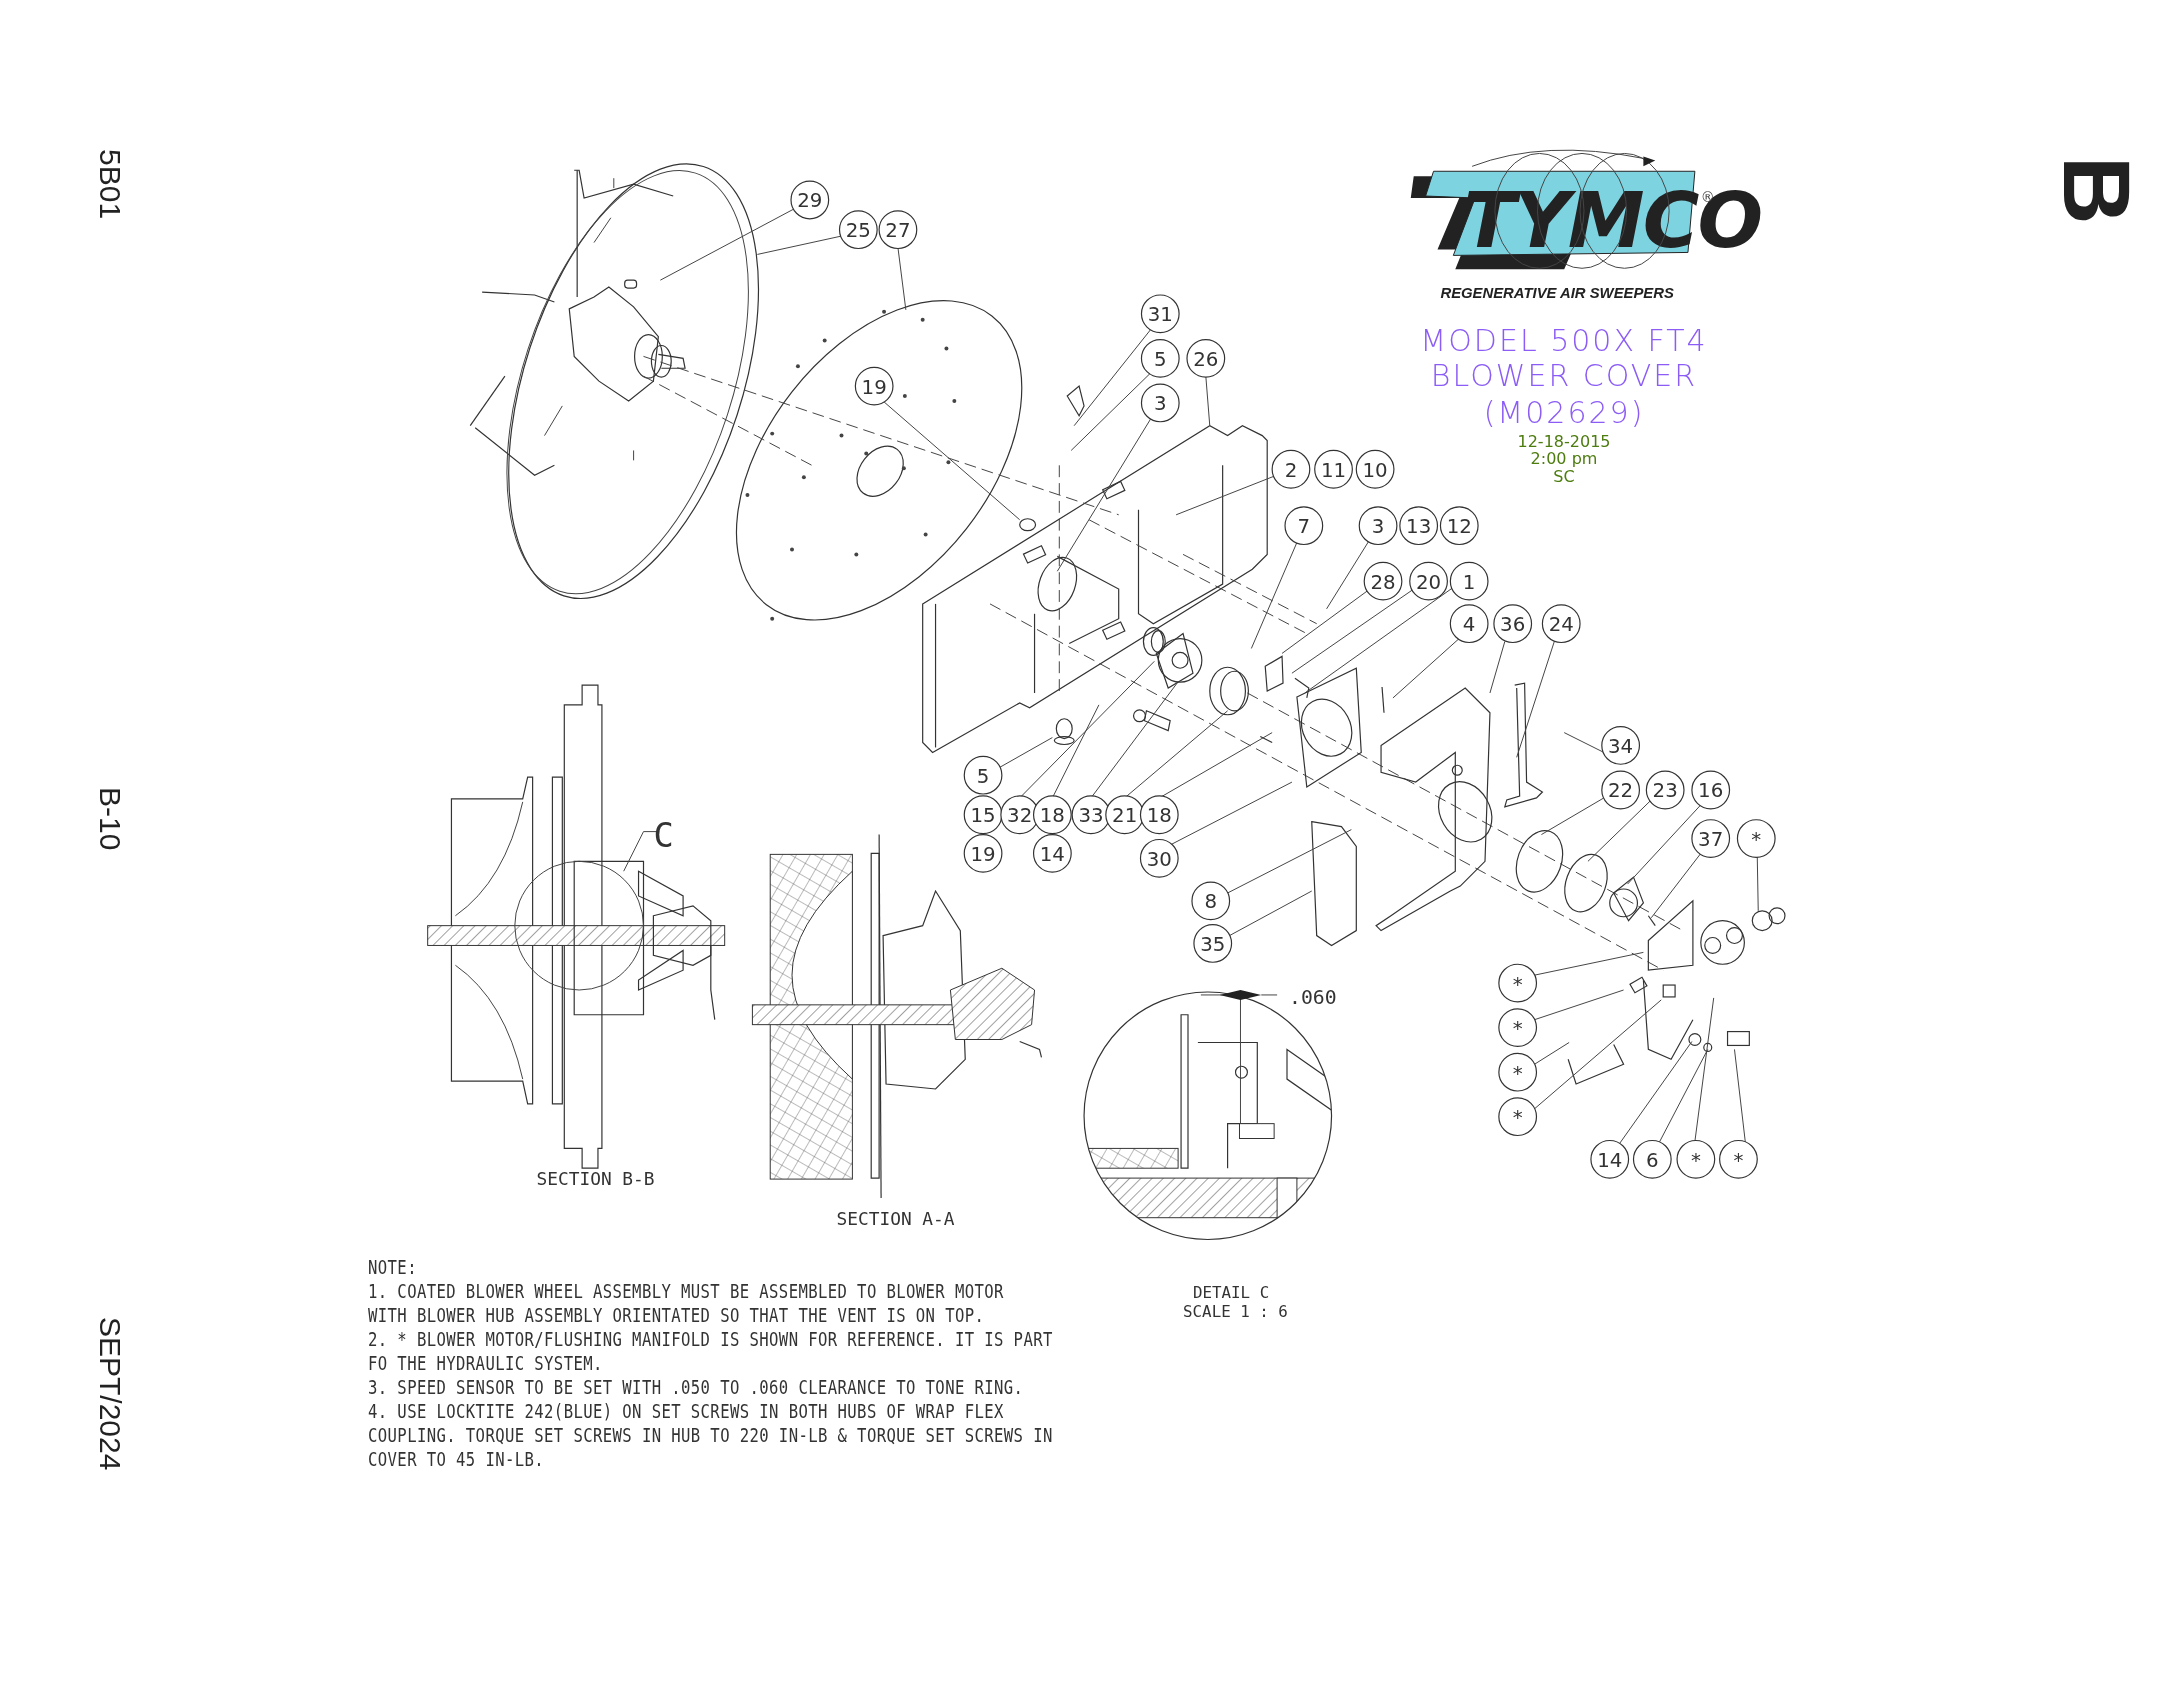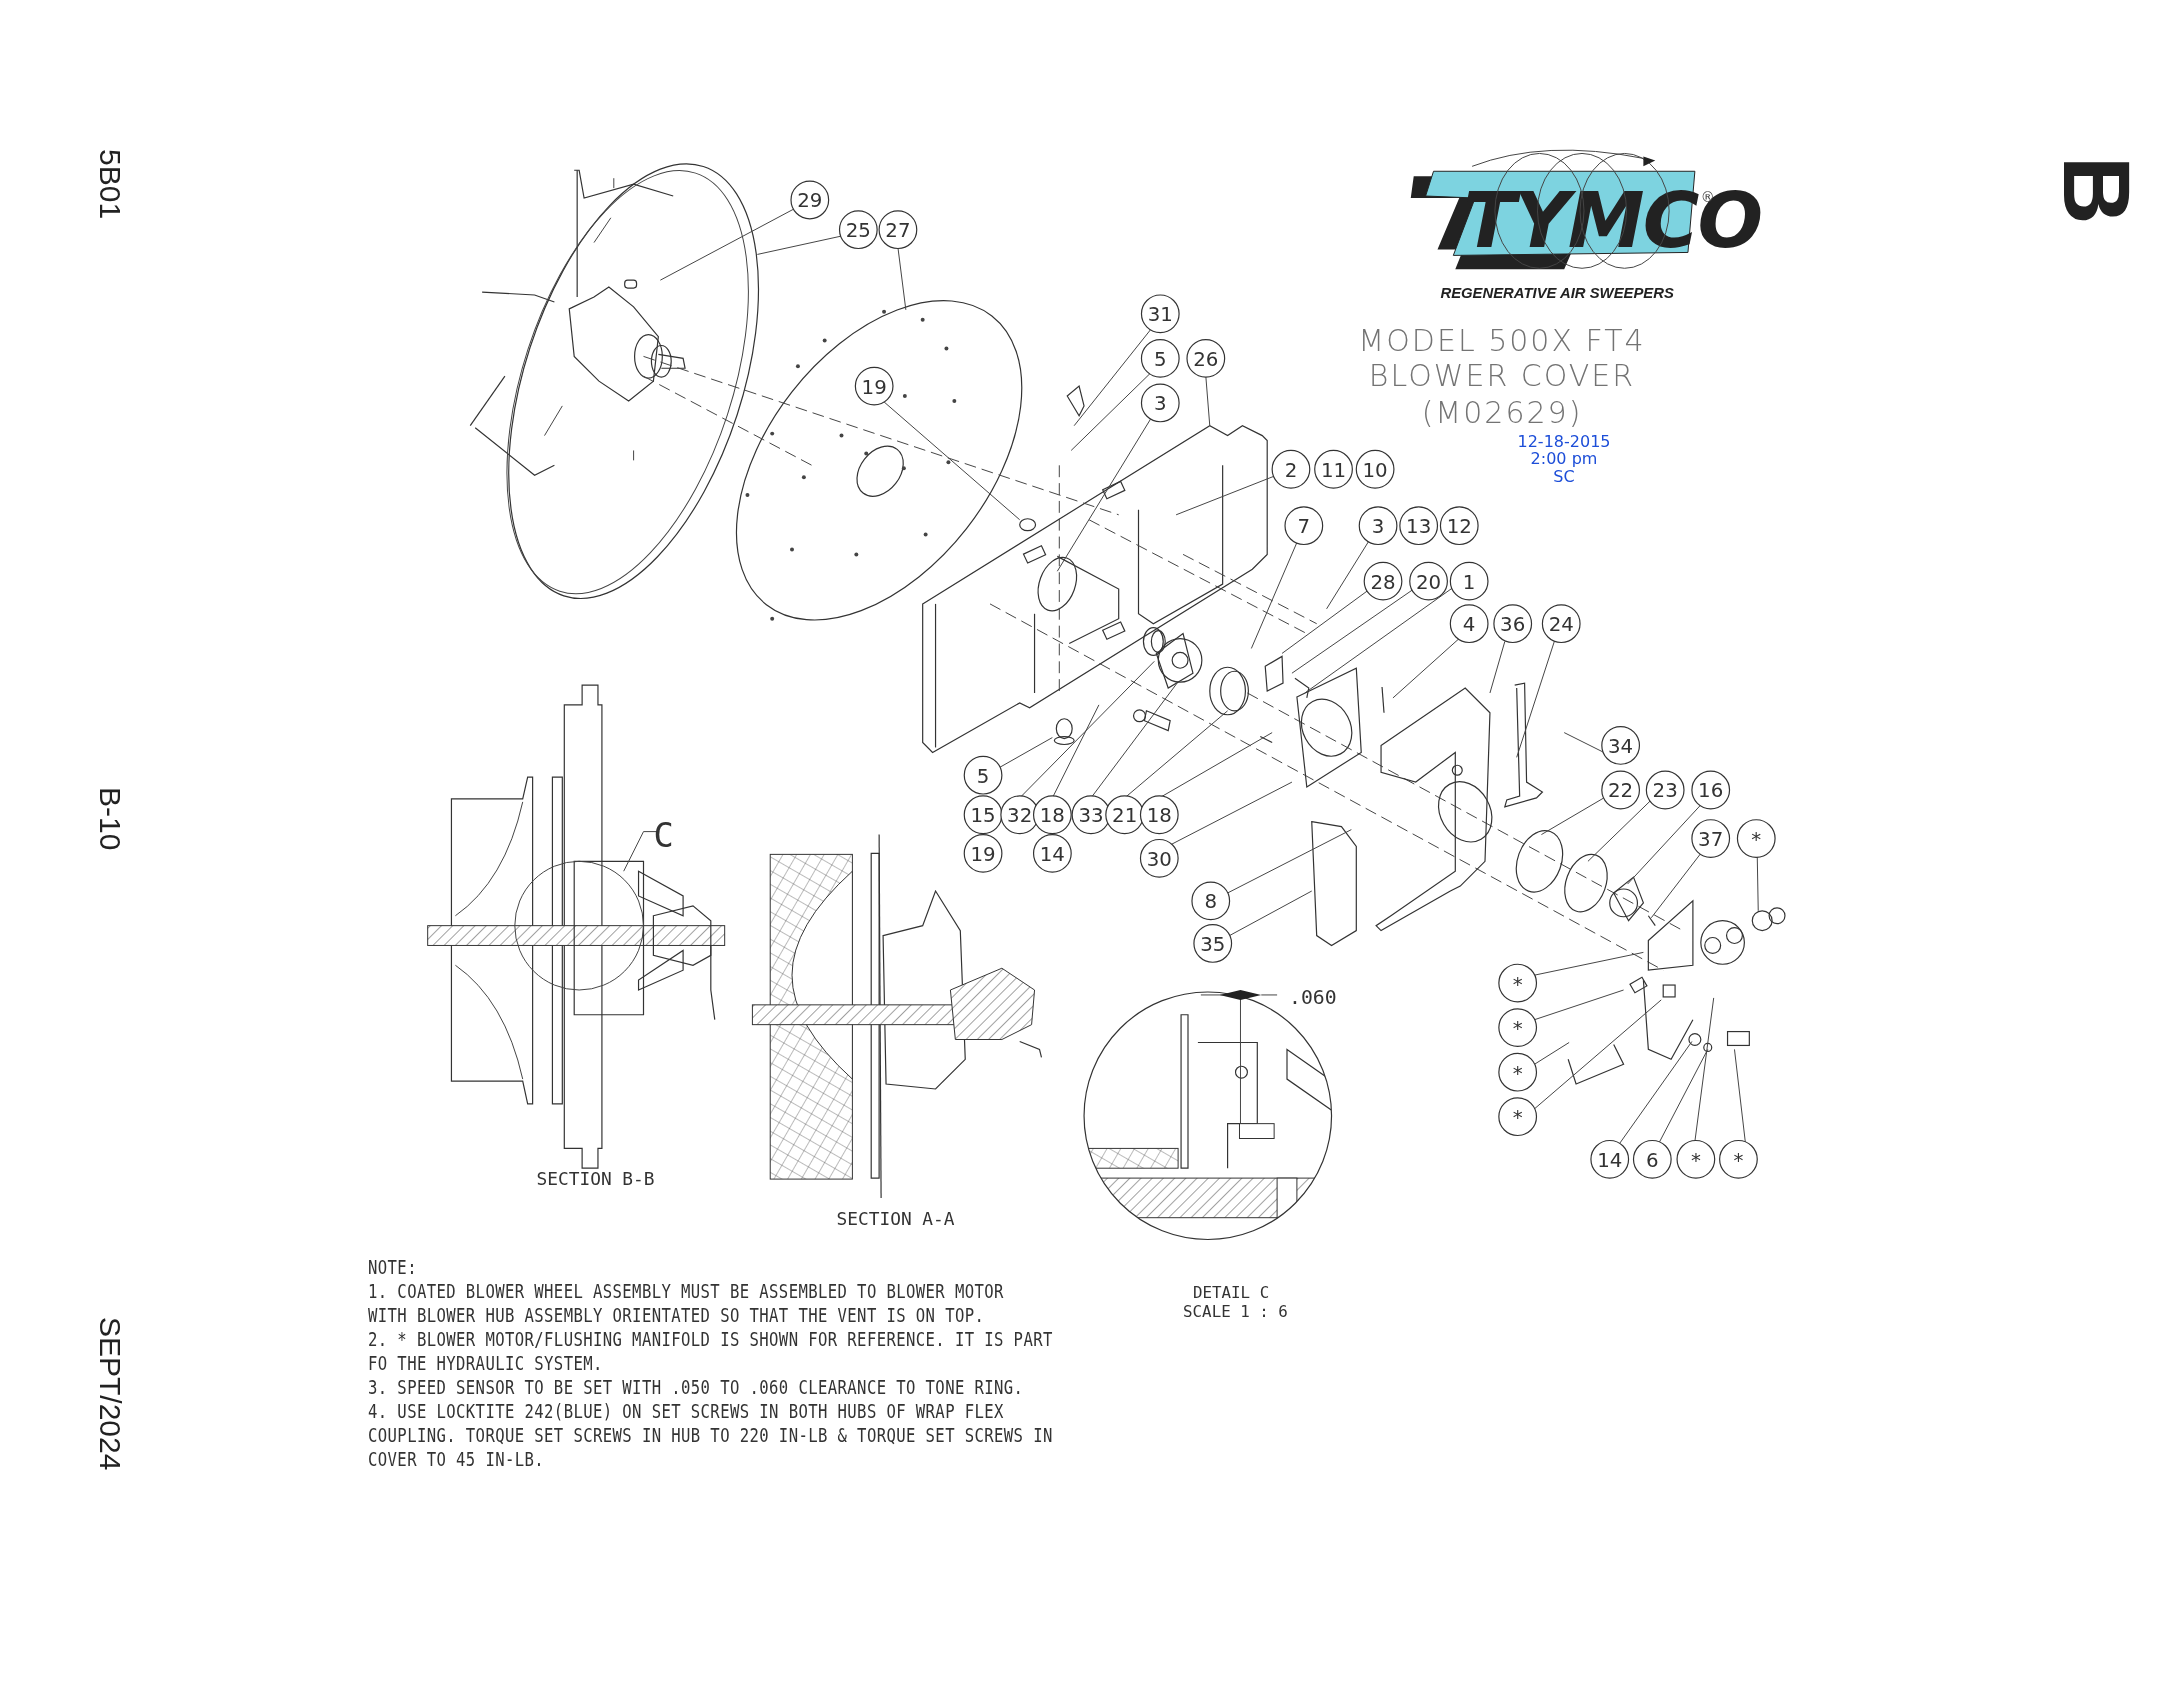--- a/index.html
+++ b/index.html
@@ -1,21 +1,21 @@
 <!DOCTYPE html>
 <html><head>
 <meta charset="utf-8">
 <style>
   html,body{margin:0;padding:0;background:#fff;}
   body{width:2178px;height:1683px;position:relative;overflow:hidden;font-family:"DejaVu Sans",sans-serif;color:#222;}
   .side{position:absolute;font-family:"Liberation Sans",sans-serif;font-size:30px;color:#222;transform:rotate(90deg);transform-origin:left top;white-space:nowrap;}
   .tab{position:absolute;font-family:"Liberation Sans",sans-serif;font-weight:bold;font-size:95px;color:#222;transform:rotate(90deg);transform-origin:left top;line-height:1;}
   svg{position:absolute;left:0;top:0;}
-  .title{position:absolute;left:1304px;width:396px;text-align:center;font-family:"DejaVu Sans",sans-serif;font-weight:200;font-size:30px;color:#737373;letter-spacing:2px;line-height:36px;}
-  .meta{position:absolute;left:1366px;width:396px;text-align:center;font-family:"DejaVu Sans",sans-serif;font-size:16px;color:#1d4ed8;line-height:18px;}
+  .title{position:absolute;left:1366px;width:396px;text-align:center;font-family:"DejaVu Sans",sans-serif;font-weight:200;font-size:30px;color:#8b5cf6;letter-spacing:2px;line-height:36px;}
+  .meta{position:absolute;left:1366px;width:396px;text-align:center;font-family:"DejaVu Sans",sans-serif;font-size:16px;color:#4d7c0f;line-height:18px;}
   .notes{position:absolute;left:368px;top:1255px;font-family:"DejaVu Sans Mono",monospace;font-size:20px;line-height:24px;color:#333;transform:scaleX(0.78);transform-origin:left top;white-space:pre;letter-spacing:0.5px;}
   .lbl{font-family:"DejaVu Sans Mono",monospace;fill:#333;}
   .bal text{font-family:"DejaVu Sans",sans-serif;font-size:20px;fill:#333;text-anchor:middle;dominant-baseline:central;}
   .bal circle{fill:#fff;stroke:#333;stroke-width:1.2;}
   .ln{stroke:#333;stroke-width:1.2;fill:none;}
   .thin{stroke:#444;stroke-width:1;fill:none;}
   .dash{stroke:#444;stroke-width:1;fill:none;stroke-dasharray:12 6;}
 </style>
 </head>
 <body>

